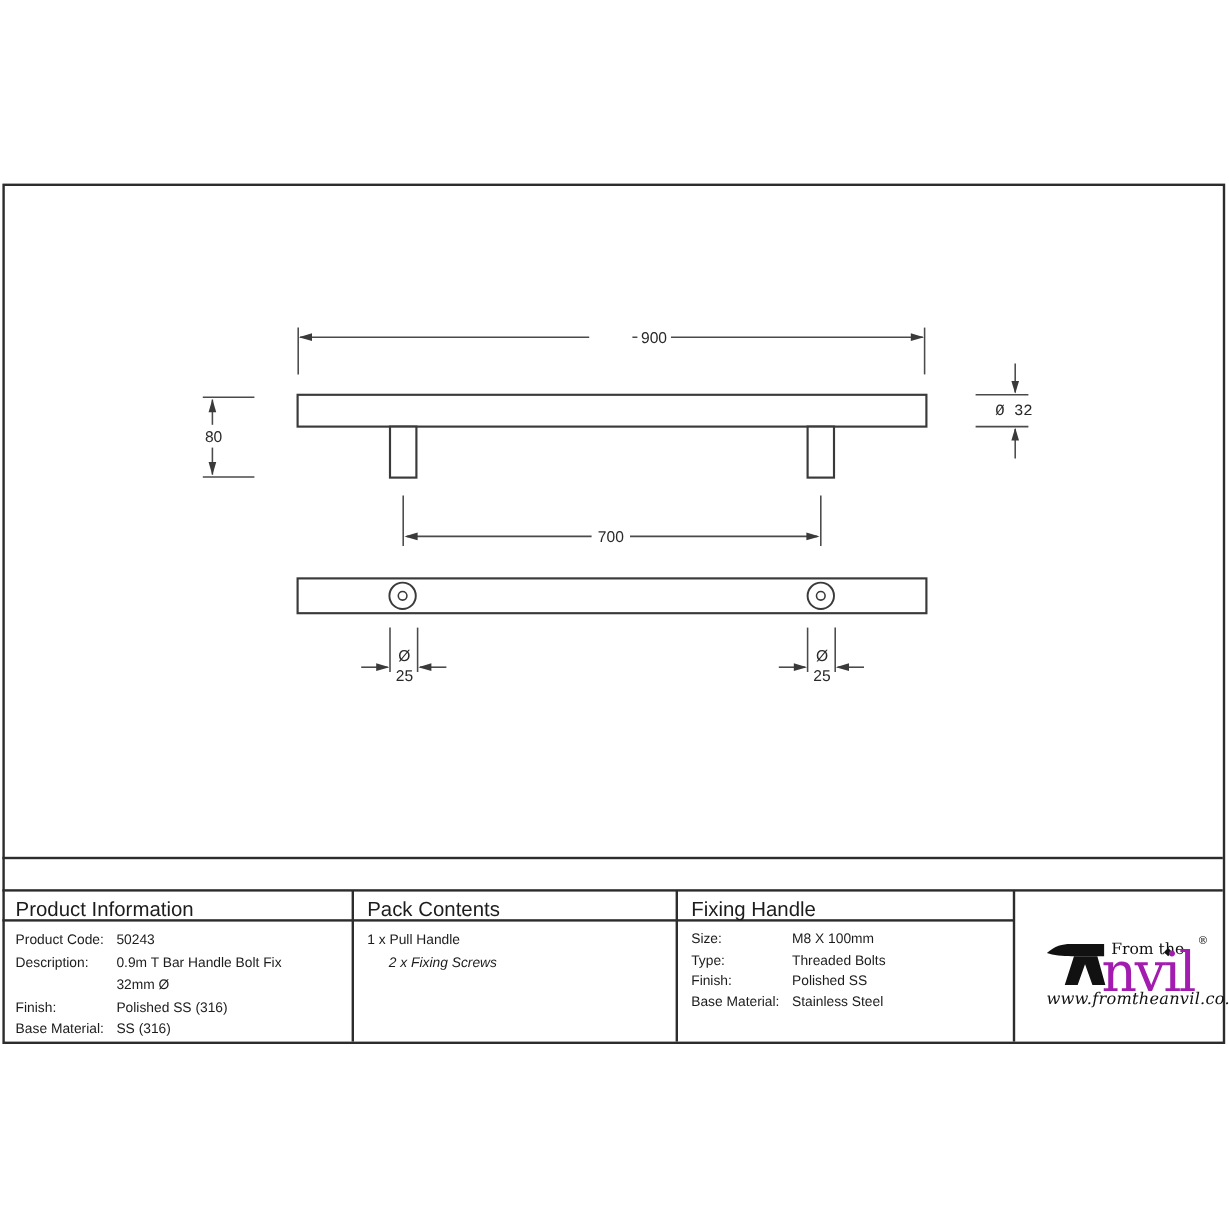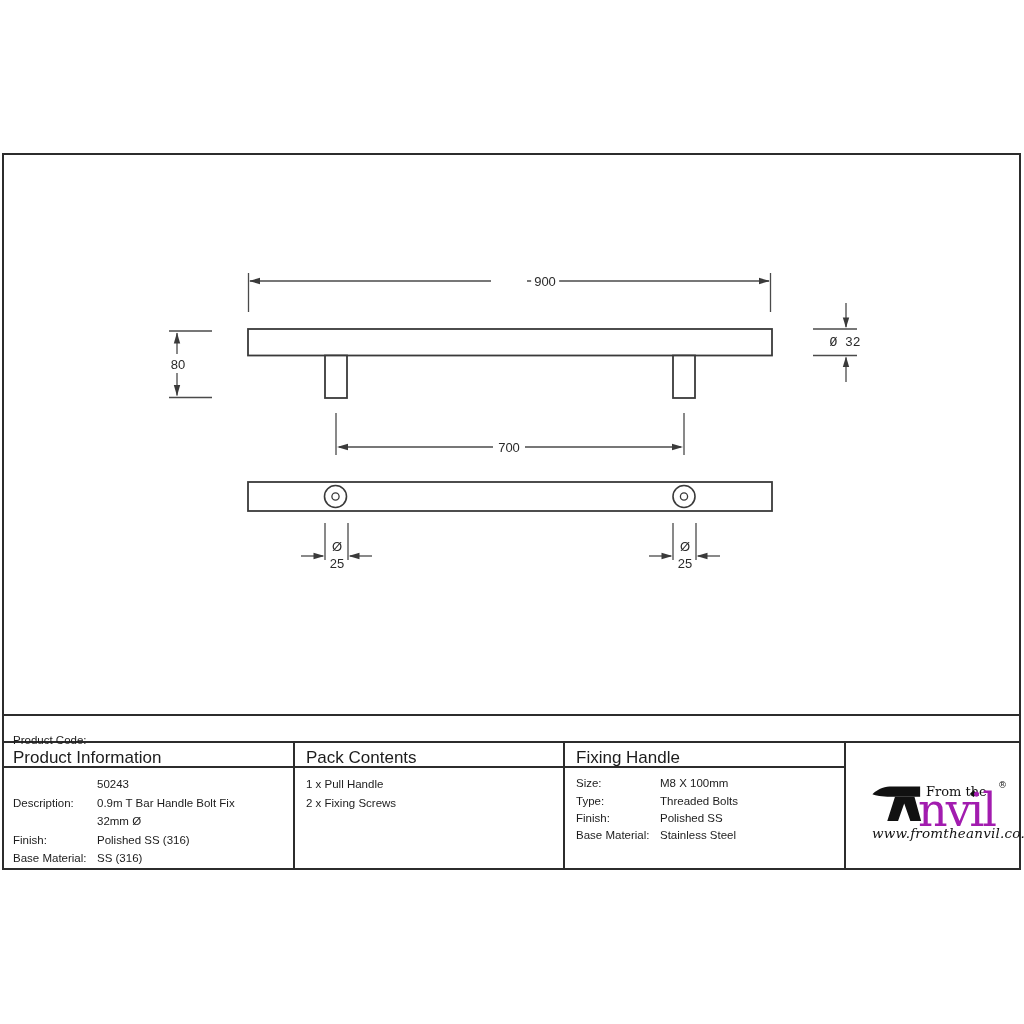--- a/index.html
+++ b/index.html
@@ -120,32 +120,32 @@
 
   <div class="vline" style="left:293px;top:742px;height:126px;"></div>
   <div class="vline" style="left:563px;top:742px;height:126px;"></div>
   <div class="vline" style="left:844px;top:742px;height:126px;"></div>
 
 
   <div class="th" style="left:13px;top:748px;">Product Information</div>
   <div class="th" style="left:306px;top:748px;">Pack Contents</div>
   <div class="th" style="left:576px;top:748px;">Fixing Handle</div>
 
-  <div class="cell" style="left:13px;top:734px;">Product Code:</div>
+  <div class="cell" style="left:13px;top:778px;">Product Code:</div>
   <div class="cell" style="left:97px;top:778px;">50243</div>
   <div class="cell" style="left:13px;top:797px;">Description:</div>
   <div class="cell" style="left:97px;top:797px;">0.9m T Bar Handle Bolt Fix</div>
   <div class="cell" style="left:97px;top:815px;">32mm Ø</div>
   <div class="cell" style="left:13px;top:834px;">Finish:</div>
   <div class="cell" style="left:97px;top:834px;">Polished SS (316)</div>
   <div class="cell" style="left:13px;top:852px;">Base Material:</div>
   <div class="cell" style="left:97px;top:852px;">SS (316)</div>
 
   <div class="cell" style="left:306px;top:778px;">1 x Pull Handle</div>
-  <div class="cell" style="left:306px;top:797px;">2 x Fixing Screws</div>
+  <div class="cell" style="left:324px;top:797px;font-style:italic;">2 x Fixing Screws</div>
 
   <div class="cell" style="left:576px;top:777px;">Size:</div>
   <div class="cell" style="left:660px;top:777px;">M8 X 100mm</div>
   <div class="cell" style="left:576px;top:795px;">Type:</div>
   <div class="cell" style="left:660px;top:795px;">Threaded Bolts</div>
   <div class="cell" style="left:576px;top:812px;">Finish:</div>
   <div class="cell" style="left:660px;top:812px;">Polished SS</div>
   <div class="cell" style="left:576px;top:829px;">Base Material:</div>
   <div class="cell" style="left:660px;top:829px;">Stainless Steel</div>
 

